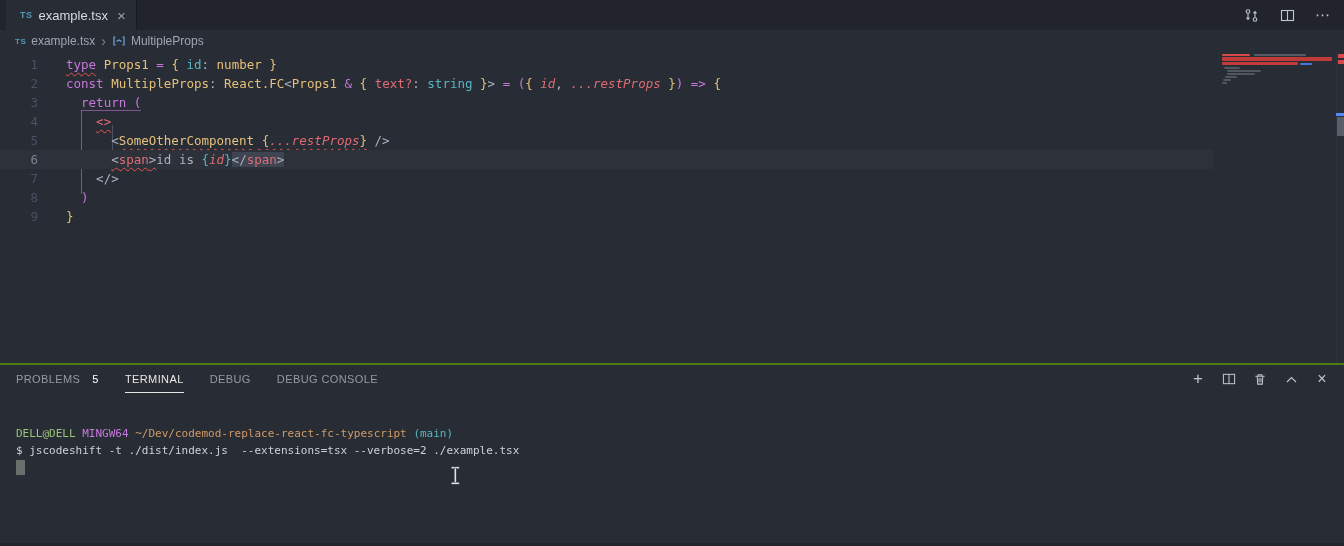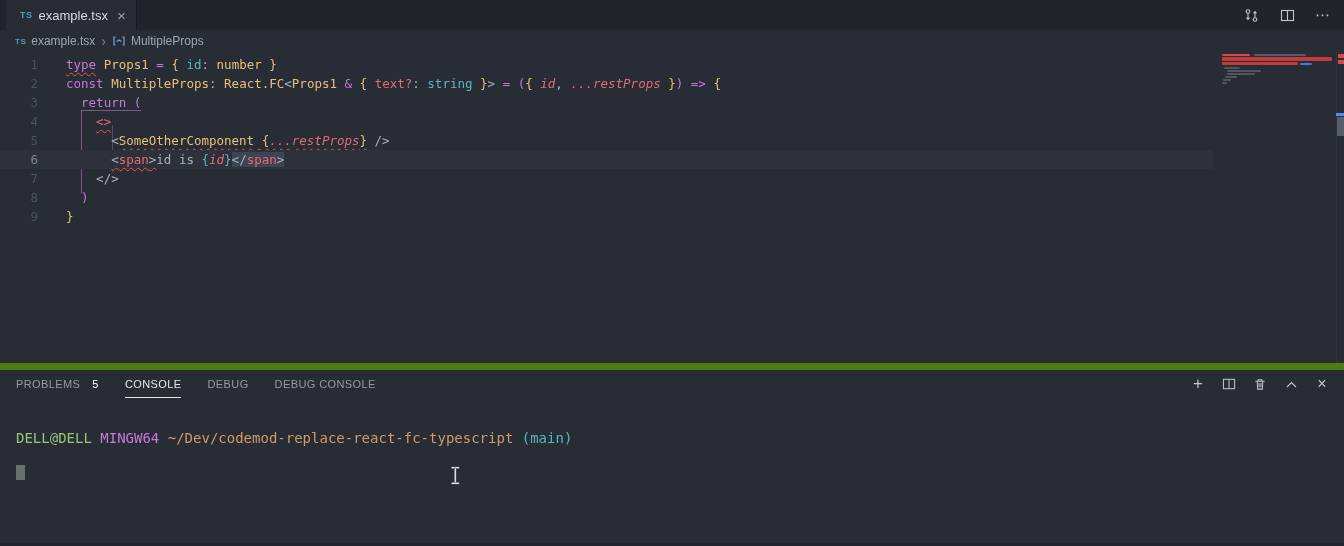--- a/index.html
+++ b/index.html
@@ -41,31 +41,31 @@
   .guide{position:absolute;background:#b668c9;opacity:.65}
   .guide.gray{background:#4b5263;opacity:1}
 
   
   .minimap{position:absolute;left:1218px;top:0;width:118px;height:311px;cursor:pointer}
   .mm{position:absolute;border-radius:1px}
   .ruler{position:absolute;left:1336px;top:0;width:8px;height:311px;border-left:1px solid #2e333c}
   .rm{position:absolute}
 
   
-  .panel{position:relative;height:183px;border-top:7px solid #4d7c0f;background:#282c34}
+  .panel{position:relative;height:183px;border-top:2px solid #4d7c0f;background:#282c34}
   .phead{height:28px;display:flex;align-items:center;padding:0 13px 0 16px}
   .ptabs{display:flex;align-items:center;height:100%}
   .ptab{height:100%;display:flex;align-items:center;margin-right:26px;font-size:11px;letter-spacing:.4px;color:#969ba3;border-bottom:1px solid transparent;cursor:pointer}
   .ptab.active{color:#e7e7e7;border-bottom-color:#e7e7e7}
   .pbadge{margin-left:12px;color:#ffffff}
   .pactions{margin-left:auto;display:flex;align-items:center;gap:13px;color:#c0c6cf}
   .tpick{width:158px;height:22px;background:#353b45;color:#c8ccd2;font-size:12px;display:flex;align-items:center;justify-content:space-between;padding:0 9px;margin-right:7px;cursor:pointer}
   .tpick svg{stroke:#c8ccd2;fill:none;stroke-width:1.2}
 
-  .term{position:absolute;left:16px;top:60px;font-family:"DejaVu Sans Mono","Liberation Mono",monospace;font-size:14px}
+  .term{position:absolute;left:16px;top:60px;font-family:"DejaVu Sans Mono","Liberation Mono",monospace;font-size:11px}
   .trow{height:17px;line-height:17px;white-space:pre}
   .tcursor{position:absolute;left:16px;top:95px;width:9px;height:15px;background:#68706d}
 
   .mousecur{position:absolute;left:449px;top:466px;width:13px;height:19px;pointer-events:none}
   .botstrip{position:absolute;left:0;bottom:0;width:100%;height:3px;background:#22262e}
 </style>
 </head>
 <body>
 
 <div class="app">
@@ -175,21 +175,21 @@
   </div>
 
   <div class="panel">
     <div class="phead">
       <div class="ptabs" id="panel-tabs">
           <div class="ptab">
             <span>PROBLEMS</span>
             <span class="pbadge">5</span>
           </div>
           <div class="ptab active">
-            <span>CONSOLE</span>
+            <span>TERMINAL</span>
           </div>
           <div class="ptab">
             <span>DEBUG</span>
           </div>
           <div class="ptab">
             <span>DEBUG CONSOLE</span>
           </div>
         </div>
       <div class="pactions">
         <span class="icobtn" style="font-size:17px;color:#c0c6cf">+</span>
@@ -208,20 +208,21 @@
           <svg width="13" height="9" viewBox="0 0 13 9">
               <polyline points="2,7 6.5,2.5 11,7"></polyline>
             </svg>
         </span>
         <span class="icobtn" style="font-size:16px">×</span>
       </div>
     </div>
 
     <div class="term" id="term-lines">
         <div class="trow"><span style="color: rgb(152, 195, 121);">DELL@DELL</span><span style="color: rgb(204, 210, 218);"> </span><span style="color: rgb(198, 120, 221);">MINGW64</span><span style="color: rgb(204, 210, 218);"> </span><span style="color: rgb(209, 154, 102);">~/Dev/codemod-replace-react-fc-typescript</span><span style="color: rgb(204, 210, 218);"> </span><span style="color: rgb(86, 182, 194);">(main)</span></div>
+        <div class="trow"><span style="color: rgb(204, 210, 218);">$ jscodeshift -t ./dist/index.js  --extensions=tsx --verbose=2 ./example.tsx</span></div>
       </div>
     <div class="tcursor"></div>
   </div>
 
   <div class="mousecur">
     <svg width="13" height="19" viewBox="0 0 13 19">
       <g fill="#e9ecef" stroke="#30343b" stroke-width="0.5">
         <rect x="2.2" y="0.8" width="8" height="2"></rect>
         <rect x="5.2" y="2" width="2" height="15"></rect>
         <rect x="2.2" y="16.2" width="8" height="2"></rect>

